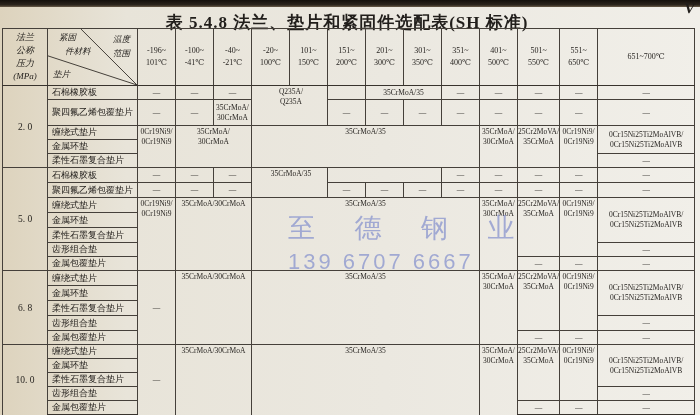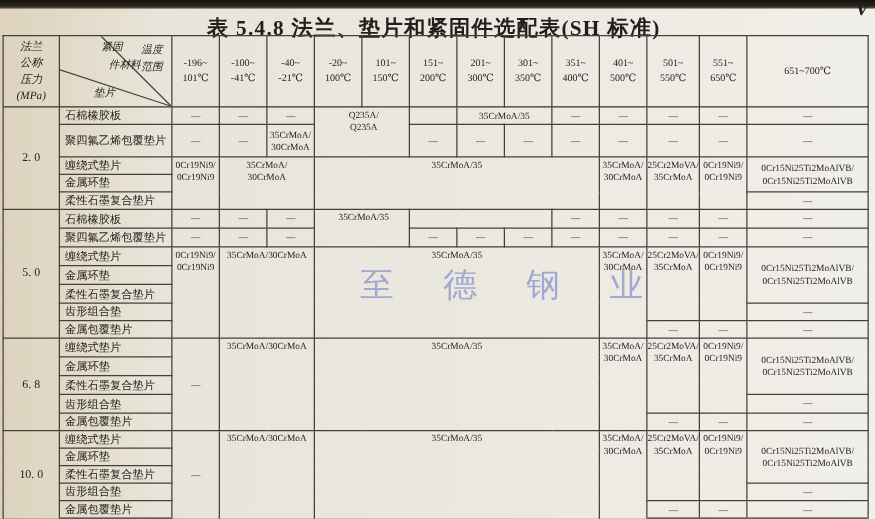--- a/index.html
+++ b/index.html
@@ -25,21 +25,21 @@
     background:transparent;}
   td,th{border:1px solid #45403a;padding:0;overflow:hidden;text-align:center;
     vertical-align:middle;font-weight:normal;}
   table{border:1.5px solid #38332d;}
   thead th{border-bottom:1.8px solid #38332d;}
   tr.gsep td{border-top:1.8px solid #38332d;}
   tbody tr:last-child td{border-bottom:2px solid #38332d;}
 
   th.pres-h{font-size:9px;white-space:pre-line;line-height:1.45;font-style:italic;margin-left:48px;}
   th.diag{position:relative;}
-  th.diag span{position:absolute;font-size:8.5px;font-style:italic;white-space:nowrap;margin-left:22px;}
+  th.diag span{position:absolute;font-size:8.5px;font-style:italic;white-space:nowrap;}
   th.diag .f1{left:11px;top:3px;}
   th.diag .f2{left:17px;top:17px;}
   th.diag .t1{right:7px;top:5px;}
   th.diag .t2{right:7px;top:19px;}
   th.diag .gz{left:5px;bottom:4px;}
   th.temp{font-size:8px;white-space:pre-line;line-height:1.5;}
 
   td.pres{font-size:9.5px;}
   td.gask{font-size:9px;text-align:left;padding-left:4px;white-space:nowrap;margin-top:22px;}
   td.mat{font-size:7.5px;white-space:pre-line;line-height:1.3;}
@@ -291,13 +291,14 @@
         <td class="gask">金属包覆垫片</td>
         <td class="mat">—</td>
         <td class="mat">—</td>
         <td class="mat">—</td>
       </tr>
     </tbody>
 </table>
 
 <div class="watermark">
   <div class="w1">至 德 钢 业</div>
+  <div class="w2">139 6707 6667</div>
 </div>
 
 </body></html>

